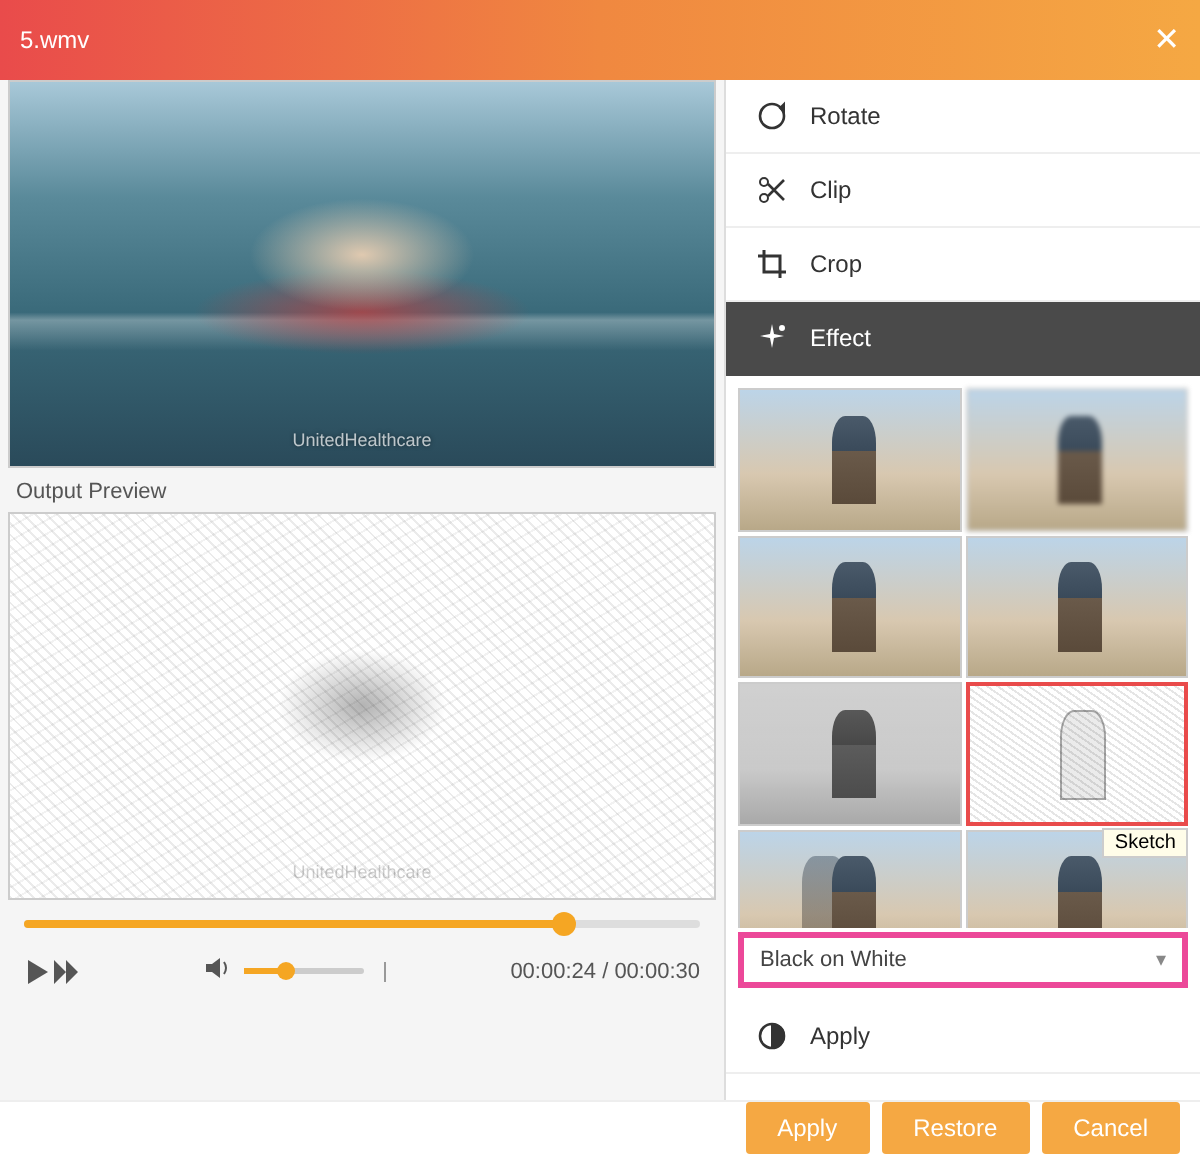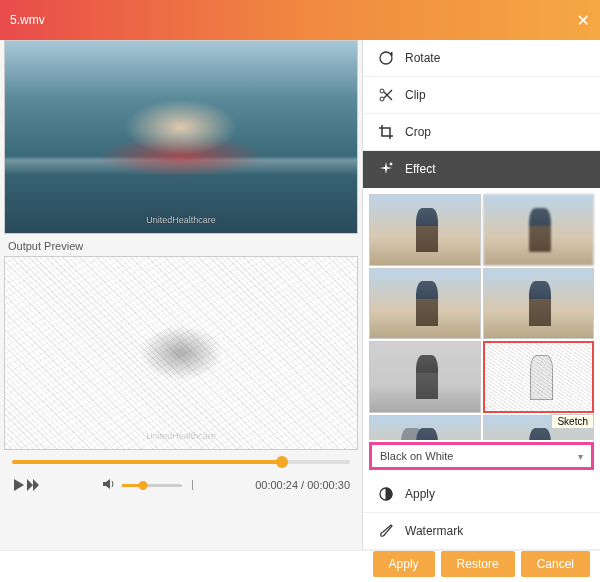--- a/index.html
+++ b/index.html
@@ -247,28 +247,20 @@
     <div class="tool-list">
       <div class="tool-item">
         <span class="ico">
             <svg width="16" height="16" viewBox="0 0 16 16">
               <circle cx="8" cy="8" r="6" stroke-width="1.3"></circle>
               <path d="M8 2 A6 6 0 0 1 8 14 Z" fill="#333"></path>
             </svg>
           </span>
         <span>Apply</span>
       </div>
-      <div class="tool-item">
-        <span class="ico">
-            <svg width="16" height="16" viewBox="0 0 16 16">
-              <path d="M3 13 Q2 10 5 9 L13 2 L14 3 L7 11 Q6 14 3 13 Z" stroke-width="1.2"></path>
-            </svg>
-          </span>
-        <span>Watermark</span>
-      </div>
     </div>
   </div>
 </div>
 
 <div class="footer">
   <button class="btn">Apply</button>
   <button class="btn">Restore</button>
   <button class="btn">Cancel</button>
 </div>
 

